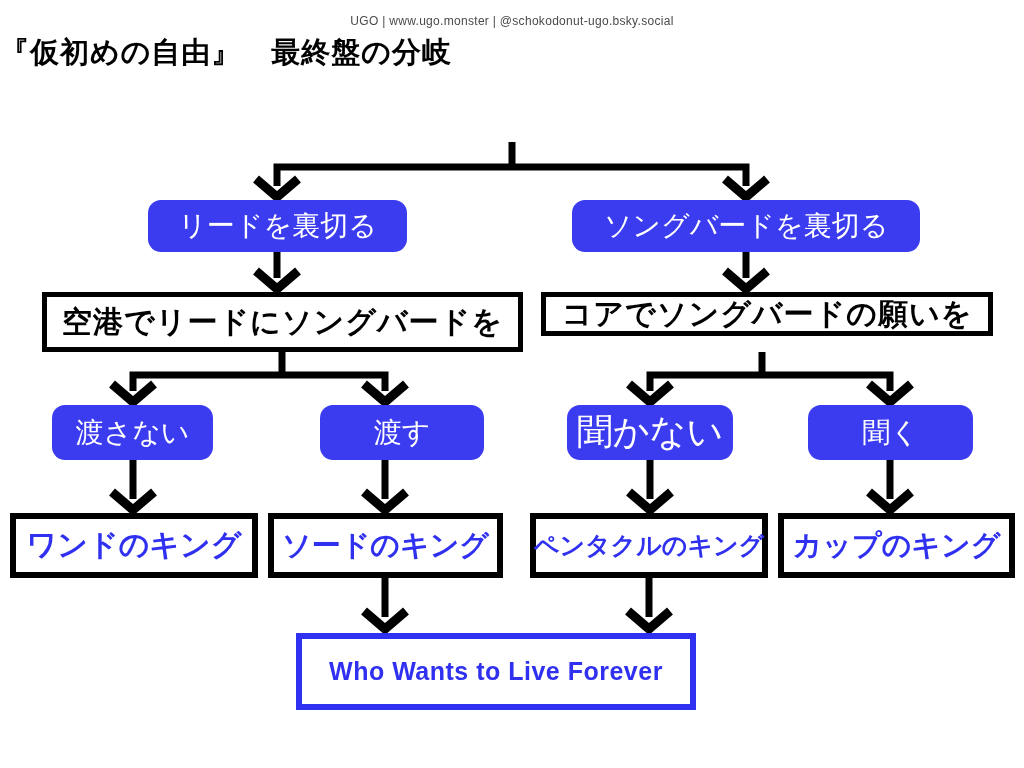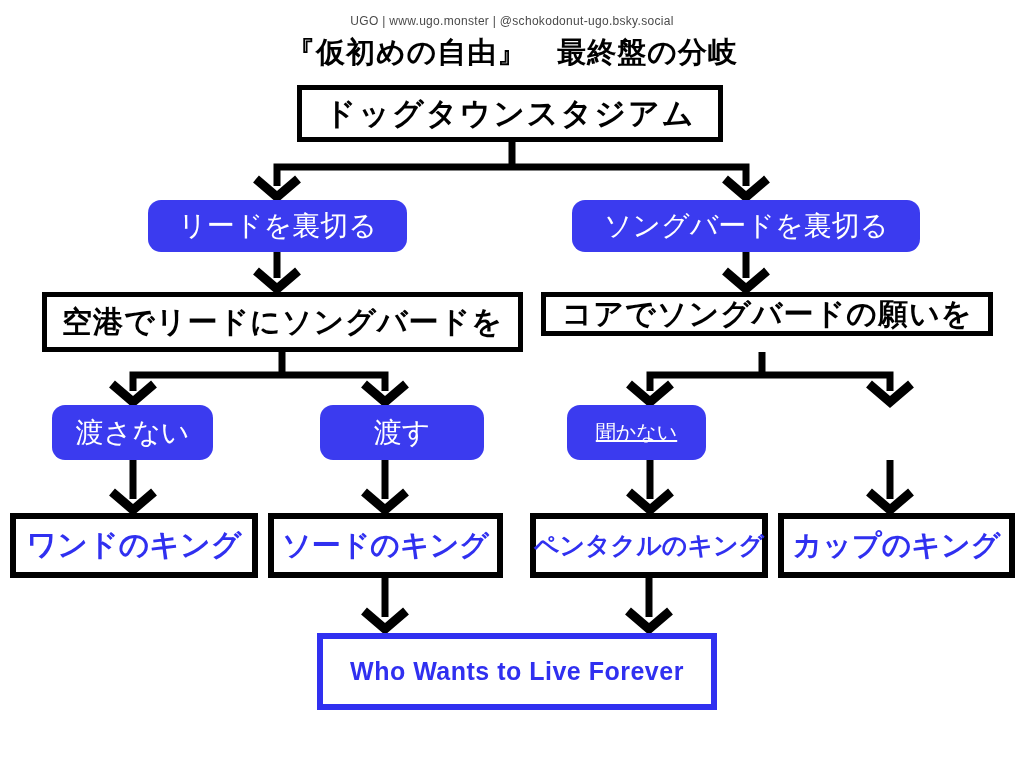--- a/index.html
+++ b/index.html
@@ -13,21 +13,21 @@
   body{font-family:"Liberation Sans","DejaVu Sans",sans-serif;}
   .canvas{
     position:relative;width:1024px;height:768px;background:#ffffff;overflow:hidden;
   }
   .connectors{position:absolute;left:0;top:0;width:1024px;height:768px;z-index:1;}
   .credit{
     position:absolute;left:0;top:14px;width:1024px;text-align:center;
     font-size:12px;color:var(--credit);letter-spacing:.3px;z-index:2;
   }
   .title{
-    position:absolute;left:0;top:33px;width:1024px;text-align:center;
+    position:absolute;left:0;top:33px;width:1024px;
     font-size:29px;font-weight:bold;color:var(--ink);letter-spacing:1px;z-index:2;
   }
   .node{
     position:absolute;display:flex;align-items:center;justify-content:center;
     white-space:nowrap;z-index:2;text-align:center;
   }
   .box-black{
     background:#ffffff;border:5px solid var(--ink);
     font-weight:bold;color:var(--ink);
   }
@@ -44,27 +44,27 @@
     flex-direction:column;line-height:1.15;
   }
   
   .n-root{left:297px;top:85px;width:426px;height:57px;font-size:31px;letter-spacing:2px;}
   .n-choiceL{left:148px;top:200px;width:259px;height:52px;font-size:28px;}
   .n-choiceR{left:572px;top:200px;width:348px;height:52px;font-size:28px;}
   .n-questL{left:42px;top:292px;width:481px;height:60px;font-size:30px;letter-spacing:1px;}
   .n-questR{left:541px;top:292px;width:452px;height:44px;font-size:30px;letter-spacing:1px;}
   .n-opt1{left:52px;top:405px;width:161px;height:55px;font-size:28px;}
   .n-opt2{left:303px;top:405px;width:164px;height:55px;font-size:28px;margin-left:17px;}
-  .n-opt3{left:567px;top:405px;width:139px;height:55px;font-size:20px;text-decoration:underline;}
+  .n-opt3{left:567px;top:405px;width:166px;height:55px;font-size:36px;}
   .n-opt4{left:808px;top:405px;width:165px;height:55px;font-size:28px;}
   .n-res1{left:10px;top:513px;width:248px;height:65px;font-size:30px;}
   .n-res2{left:268px;top:513px;width:235px;height:65px;font-size:29px;}
   .n-res3{left:530px;top:513px;width:238px;height:65px;font-size:25px;}
   .n-res4{left:778px;top:513px;width:237px;height:65px;font-size:29px;}
-  .n-final{left:317px;top:633px;width:400px;height:77px;gap:12px;}
+  .n-final{left:296px;top:633px;width:400px;height:77px;gap:12px;}
   .final-line1{font-size:25px;letter-spacing:.5px;}
   .final-line2{font-size:22px;letter-spacing:1px;}
 </style>
 </head>
 <body>
 
 <div class="canvas">
 
   <svg class="connectors" viewBox="0 0 1024 768" xmlns="http://www.w3.org/2000/svg" aria-hidden="true">
       <path d="M512,142 V167" fill="none" stroke="#000000" stroke-width="7"></path>
@@ -93,31 +93,31 @@
       <path d="M364,492 L385,510 L406,492" fill="none" stroke="#000000" stroke-width="9" stroke-linejoin="miter"></path>
       <path d="M629,492 L650,510 L671,492" fill="none" stroke="#000000" stroke-width="9" stroke-linejoin="miter"></path>
       <path d="M869,492 L890,510 L911,492" fill="none" stroke="#000000" stroke-width="9" stroke-linejoin="miter"></path>
       <path d="M364,611 L385,629 L406,611" fill="none" stroke="#000000" stroke-width="9" stroke-linejoin="miter"></path>
       <path d="M628,611 L649,629 L670,611" fill="none" stroke="#000000" stroke-width="9" stroke-linejoin="miter"></path>
     </svg>
 
   <div class="credit">UGO | www.ugo.monster | @schokodonut-ugo.bsky.social</div>
   <div class="title">『仮初めの自由』　最終盤の分岐</div>
 
-  <div class="node box-black n-root">ドッグタウンスタジアム</div>
 
   <div class="node pill-blue n-choiceL">リードを裏切る</div>
   <div class="node pill-blue n-choiceR">ソングバードを裏切る</div>
 
   <div class="node box-black n-questL">空港でリードにソングバードを</div>
   <div class="node box-black n-questR">コアでソングバードの願いを</div>
 
   <div class="node pill-blue n-opt1">渡さない</div>
   <div class="node pill-blue n-opt2">渡す</div>
   <div class="node pill-blue n-opt3">聞かない</div>
+  <div class="node pill-blue n-opt4">聞く</div>
 
   <div class="node box-result n-res1">ワンドのキング</div>
   <div class="node box-result n-res3">ペンタクルのキング</div>
   <div class="node box-result n-res2">ソードのキング</div>
   <div class="node box-result n-res4">カップのキング</div>
 
   <div class="node box-final n-final">
     <div class="final-line1">Who Wants to Live Forever</div>
   </div>
 

